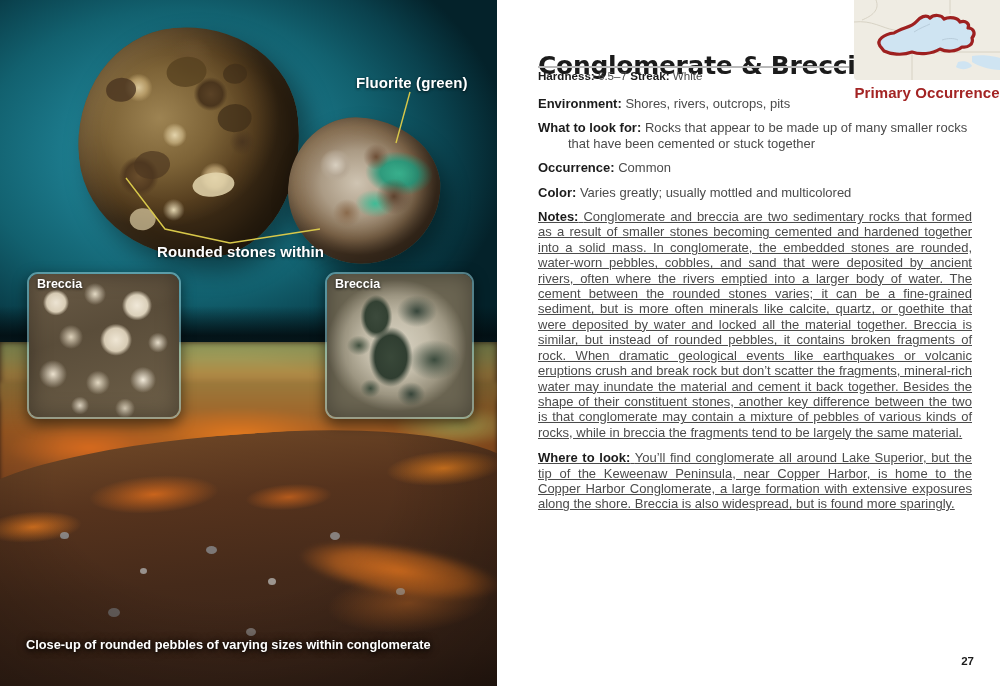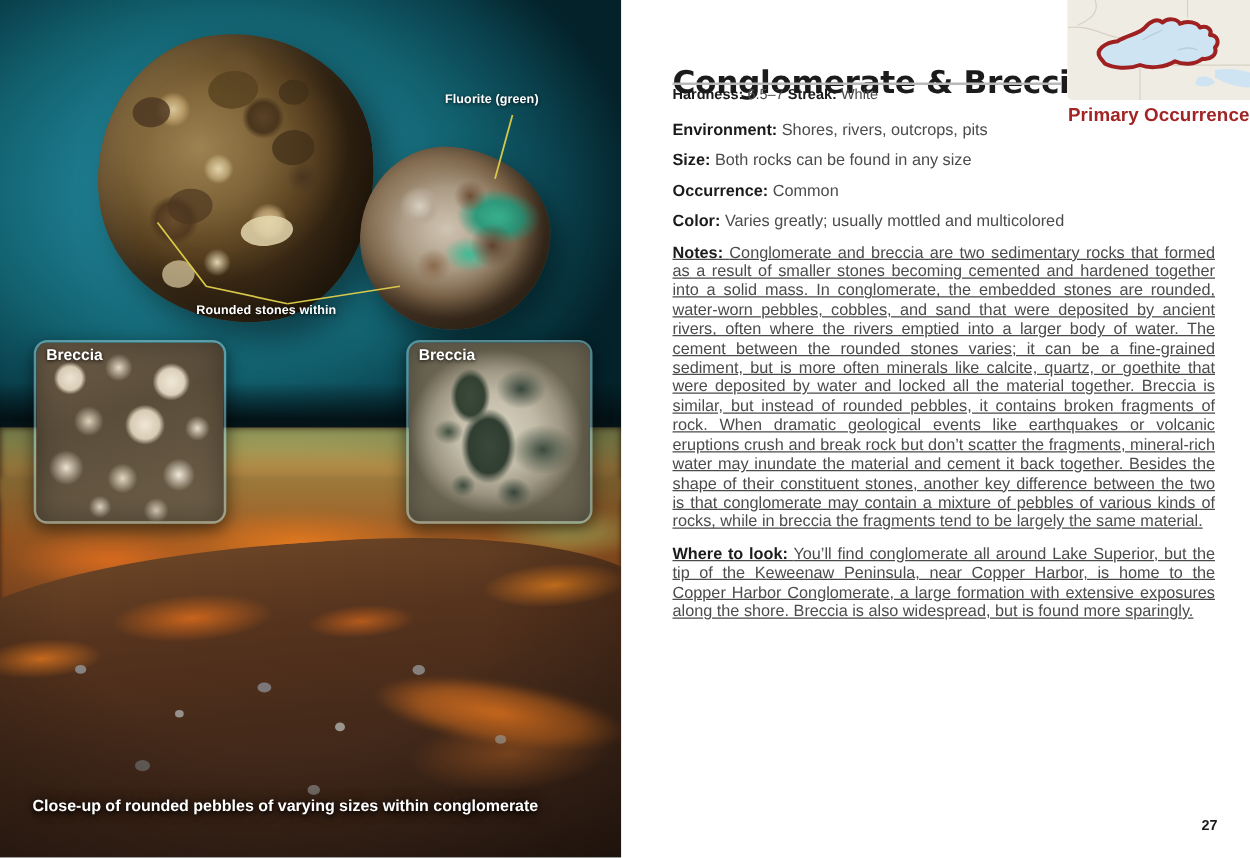--- a/index.html
+++ b/index.html
@@ -101,21 +101,21 @@
       radial-gradient(circle 18px at 70% 52%, #5e4430 0%, rgba(94,68,48,0) 100%),
       radial-gradient(circle 14px at 40% 66%, #8a6a4c 0%, rgba(138,106,76,0) 100%),
       radial-gradient(ellipse 34px 22px at 72% 36%, #39b08d 0%, #2f9a7c 55%, rgba(47,154,124,0) 100%),
       radial-gradient(ellipse 20px 14px at 58% 58%, #3fbb96 0%, rgba(63,187,150,0) 100%),
       radial-gradient(ellipse 80px 72px at 45% 45%, #cfc4b2 0%, #ab9b85 45%, #7e6549 78%, #4e3a27 100%);
     box-shadow: 8px 12px 22px rgba(0,0,0,.45), inset -14px -12px 26px rgba(0,0,0,.45), inset 10px 8px 18px rgba(255,245,215,.12);
   }
 
   
   .callout{
-    position:absolute;color:#ffffff;font-weight:bold;font-size:10px;
+    position:absolute;color:#ffffff;font-weight:bold;font-size:15px;
     letter-spacing:.1px;text-shadow:0 1px 3px rgba(0,0,0,.75);
     white-space:nowrap;
   }
   .leader{position:absolute;pointer-events:none;}
 
   
   .inset{
     position:absolute;border-radius:11px;overflow:hidden;
     border:2px solid rgba(150,205,215,.55);
     box-shadow:0 5px 14px rgba(0,0,0,.55);
@@ -276,25 +276,25 @@
       <span>White</span>
     </div>
 
     <div class="body">
 
       <p>
         <b>Environment:</b>
         <span>Shores, rivers, outcrops, pits</span>
       </p>
 
-
-      <p>
-        <b>Size:</b>
-        <span>Both rocks can be found in any size</span>
-      </p>
+      <p class="p-hang">
+        <b>What to look for:</b>
+        <span>Rocks that appear to be made up of many smaller rocks that have been cemented or stuck together</span>
+      </p>
+
 
       <p>
         <b>Occurrence:</b>
         <span>Common</span>
       </p>
 
       <p>
         <b>Color:</b>
         <span>Varies greatly; usually mottled and multicolored</span>
       </p>

